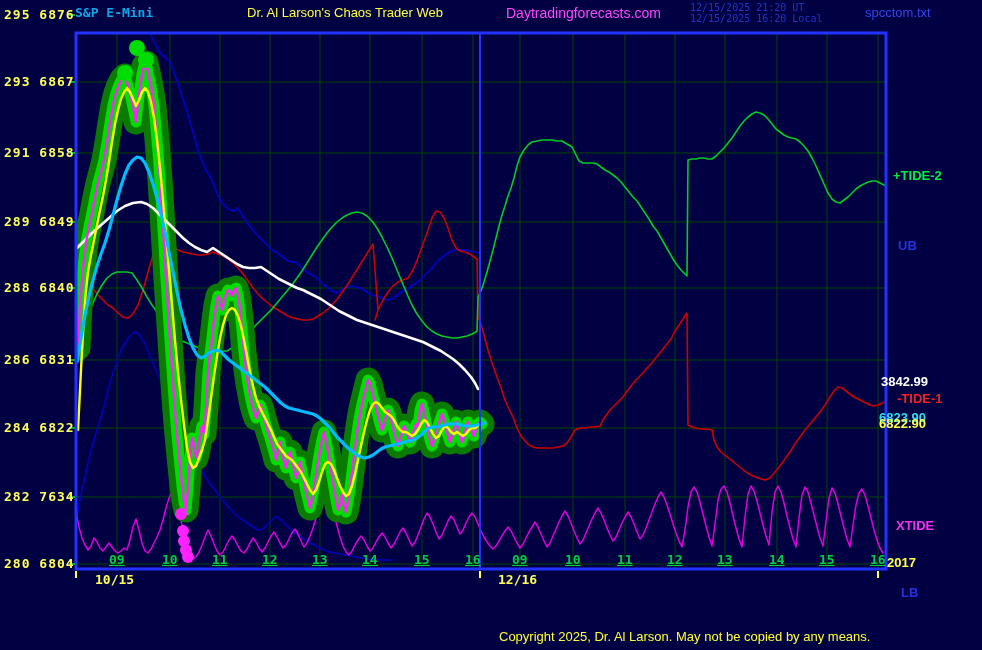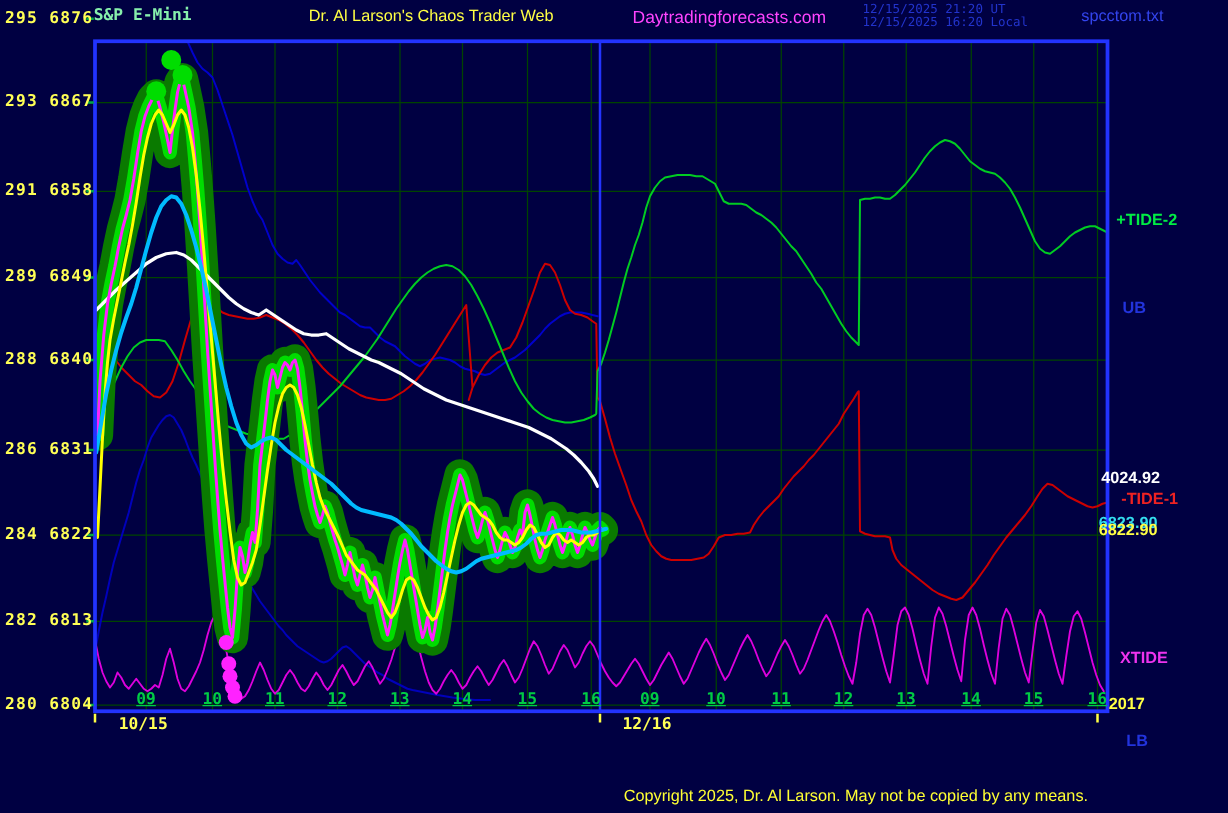--- a/index.html
+++ b/index.html
@@ -78,36 +78,36 @@
       <line x1="69" y1="288" x2="75" y2="288" stroke="#00aa44" stroke-width="2"></line>
       <line x1="69" y1="360" x2="75" y2="360" stroke="#00aa44" stroke-width="2"></line>
       <line x1="69" y1="428" x2="75" y2="428" stroke="#00aa44" stroke-width="2"></line>
       <line x1="69" y1="497" x2="75" y2="497" stroke="#00aa44" stroke-width="2"></line>
       <line x1="69" y1="564" x2="75" y2="564" stroke="#00aa44" stroke-width="2"></line>
       <line x1="76" y1="571" x2="76" y2="578" stroke="#ffff44" stroke-width="2"></line>
       <line x1="480" y1="571" x2="480" y2="578" stroke="#ffff44" stroke-width="2"></line>
       <line x1="878" y1="571" x2="878" y2="578" stroke="#ffff44" stroke-width="2"></line>
     </svg>
 
-  <div class="lbl mono" style="left:75px;top:6px;color:#86efac;font-size:13px;font-weight:bold;">S&amp;P E-Mini</div>
+  <div class="lbl mono" style="left:75px;top:6px;color:#0ea5e9;font-size:13px;font-weight:bold;">S&amp;P E-Mini</div>
   <div class="lbl sans" style="left:228px;top:6px;color:#ffff44;font-size:13px;">Dr. Al Larson's Chaos Trader Web</div>
   <div class="lbl sans" style="left:487px;top:6px;color:#ff44ff;font-size:14px;">Daytradingforecasts.com</div>
   <div class="lbl mono" style="left:690px;top:2px;color:#2233cc;font-size:10px;">12/15/2025 21:20 UT</div>
   <div class="lbl mono" style="left:690px;top:13px;color:#2233cc;font-size:10px;">12/15/2025 16:20 Local</div>
   <div class="lbl sans" style="left:846px;top:6px;color:#3344ee;font-size:13px;">spcctom.txt</div>
 
   <div id="y-axis-labels">
       <div class="ylbl" style="left: 4px; top: 7px;">295 6876</div>
       <div class="ylbl" style="left: 4px; top: 74px;">293 6867</div>
       <div class="ylbl" style="left: 4px; top: 145px;">291 6858</div>
       <div class="ylbl" style="left: 4px; top: 214px;">289 6849</div>
       <div class="ylbl" style="left: 4px; top: 280px;">288 6840</div>
       <div class="ylbl" style="left: 4px; top: 352px;">286 6831</div>
       <div class="ylbl" style="left: 4px; top: 420px;">284 6822</div>
-      <div class="ylbl" style="left: 4px; top: 489px;">282 6813</div>
+      <div class="ylbl" style="left: 4px; top: 489px;">282 7634</div>
       <div class="ylbl" style="left: 4px; top: 556px;">280 6804</div>
     </div>
   <div id="hour-labels">
       <div class="hlbl" style="left: 109px; top: 552px;">09</div>
       <div class="hlbl" style="left: 162px; top: 552px;">10</div>
       <div class="hlbl" style="left: 212px; top: 552px;">11</div>
       <div class="hlbl" style="left: 262px; top: 552px;">12</div>
       <div class="hlbl" style="left: 312px; top: 552px;">13</div>
       <div class="hlbl" style="left: 362px; top: 552px;">14</div>
       <div class="hlbl" style="left: 414px; top: 552px;">15</div>
@@ -117,21 +117,21 @@
       <div class="hlbl" style="left: 617px; top: 552px;">11</div>
       <div class="hlbl" style="left: 667px; top: 552px;">12</div>
       <div class="hlbl" style="left: 717px; top: 552px;">13</div>
       <div class="hlbl" style="left: 769px; top: 552px;">14</div>
       <div class="hlbl" style="left: 819px; top: 552px;">15</div>
       <div class="hlbl" style="left: 870px; top: 552px;">16</div>
     </div>
   <div id="right-labels">
       <div class="rlbl" style="left: 893px; top: 168px; color: rgb(0, 238, 68);">+TIDE-2</div>
       <div class="rlbl" style="left: 898px; top: 238px; color: rgb(34, 51, 221);">UB</div>
-      <div class="rlbl" style="left: 881px; top: 374px; color: rgb(255, 255, 255);">4024.92</div>
+      <div class="rlbl" style="left: 881px; top: 374px; color: rgb(255, 255, 255);">3842.99</div>
       <div class="rlbl" style="left: 897px; top: 391px; color: rgb(238, 34, 34);">-TIDE-1</div>
       <div class="rlbl" style="left: 879px; top: 410px; color: rgb(51, 221, 238);">6823.90</div>
       <div class="rlbl" style="left: 879px; top: 416px; color: rgb(255, 255, 68);">6822.90</div>
       <div class="rlbl" style="left: 896px; top: 518px; color: rgb(238, 51, 238);">XTIDE</div>
       <div class="rlbl" style="left: 887px; top: 555px; color: rgb(255, 255, 68);">2017</div>
       <div class="rlbl" style="left: 901px; top: 585px; color: rgb(34, 51, 221);">LB</div>
     </div>
 
   <div class="lbl mono" style="left:95px;top:573px;color:#ffff55;font-size:13px;font-weight:bold;">10/15</div>
   <div class="lbl mono" style="left:498px;top:573px;color:#ffff55;font-size:13px;font-weight:bold;">12/16</div>

